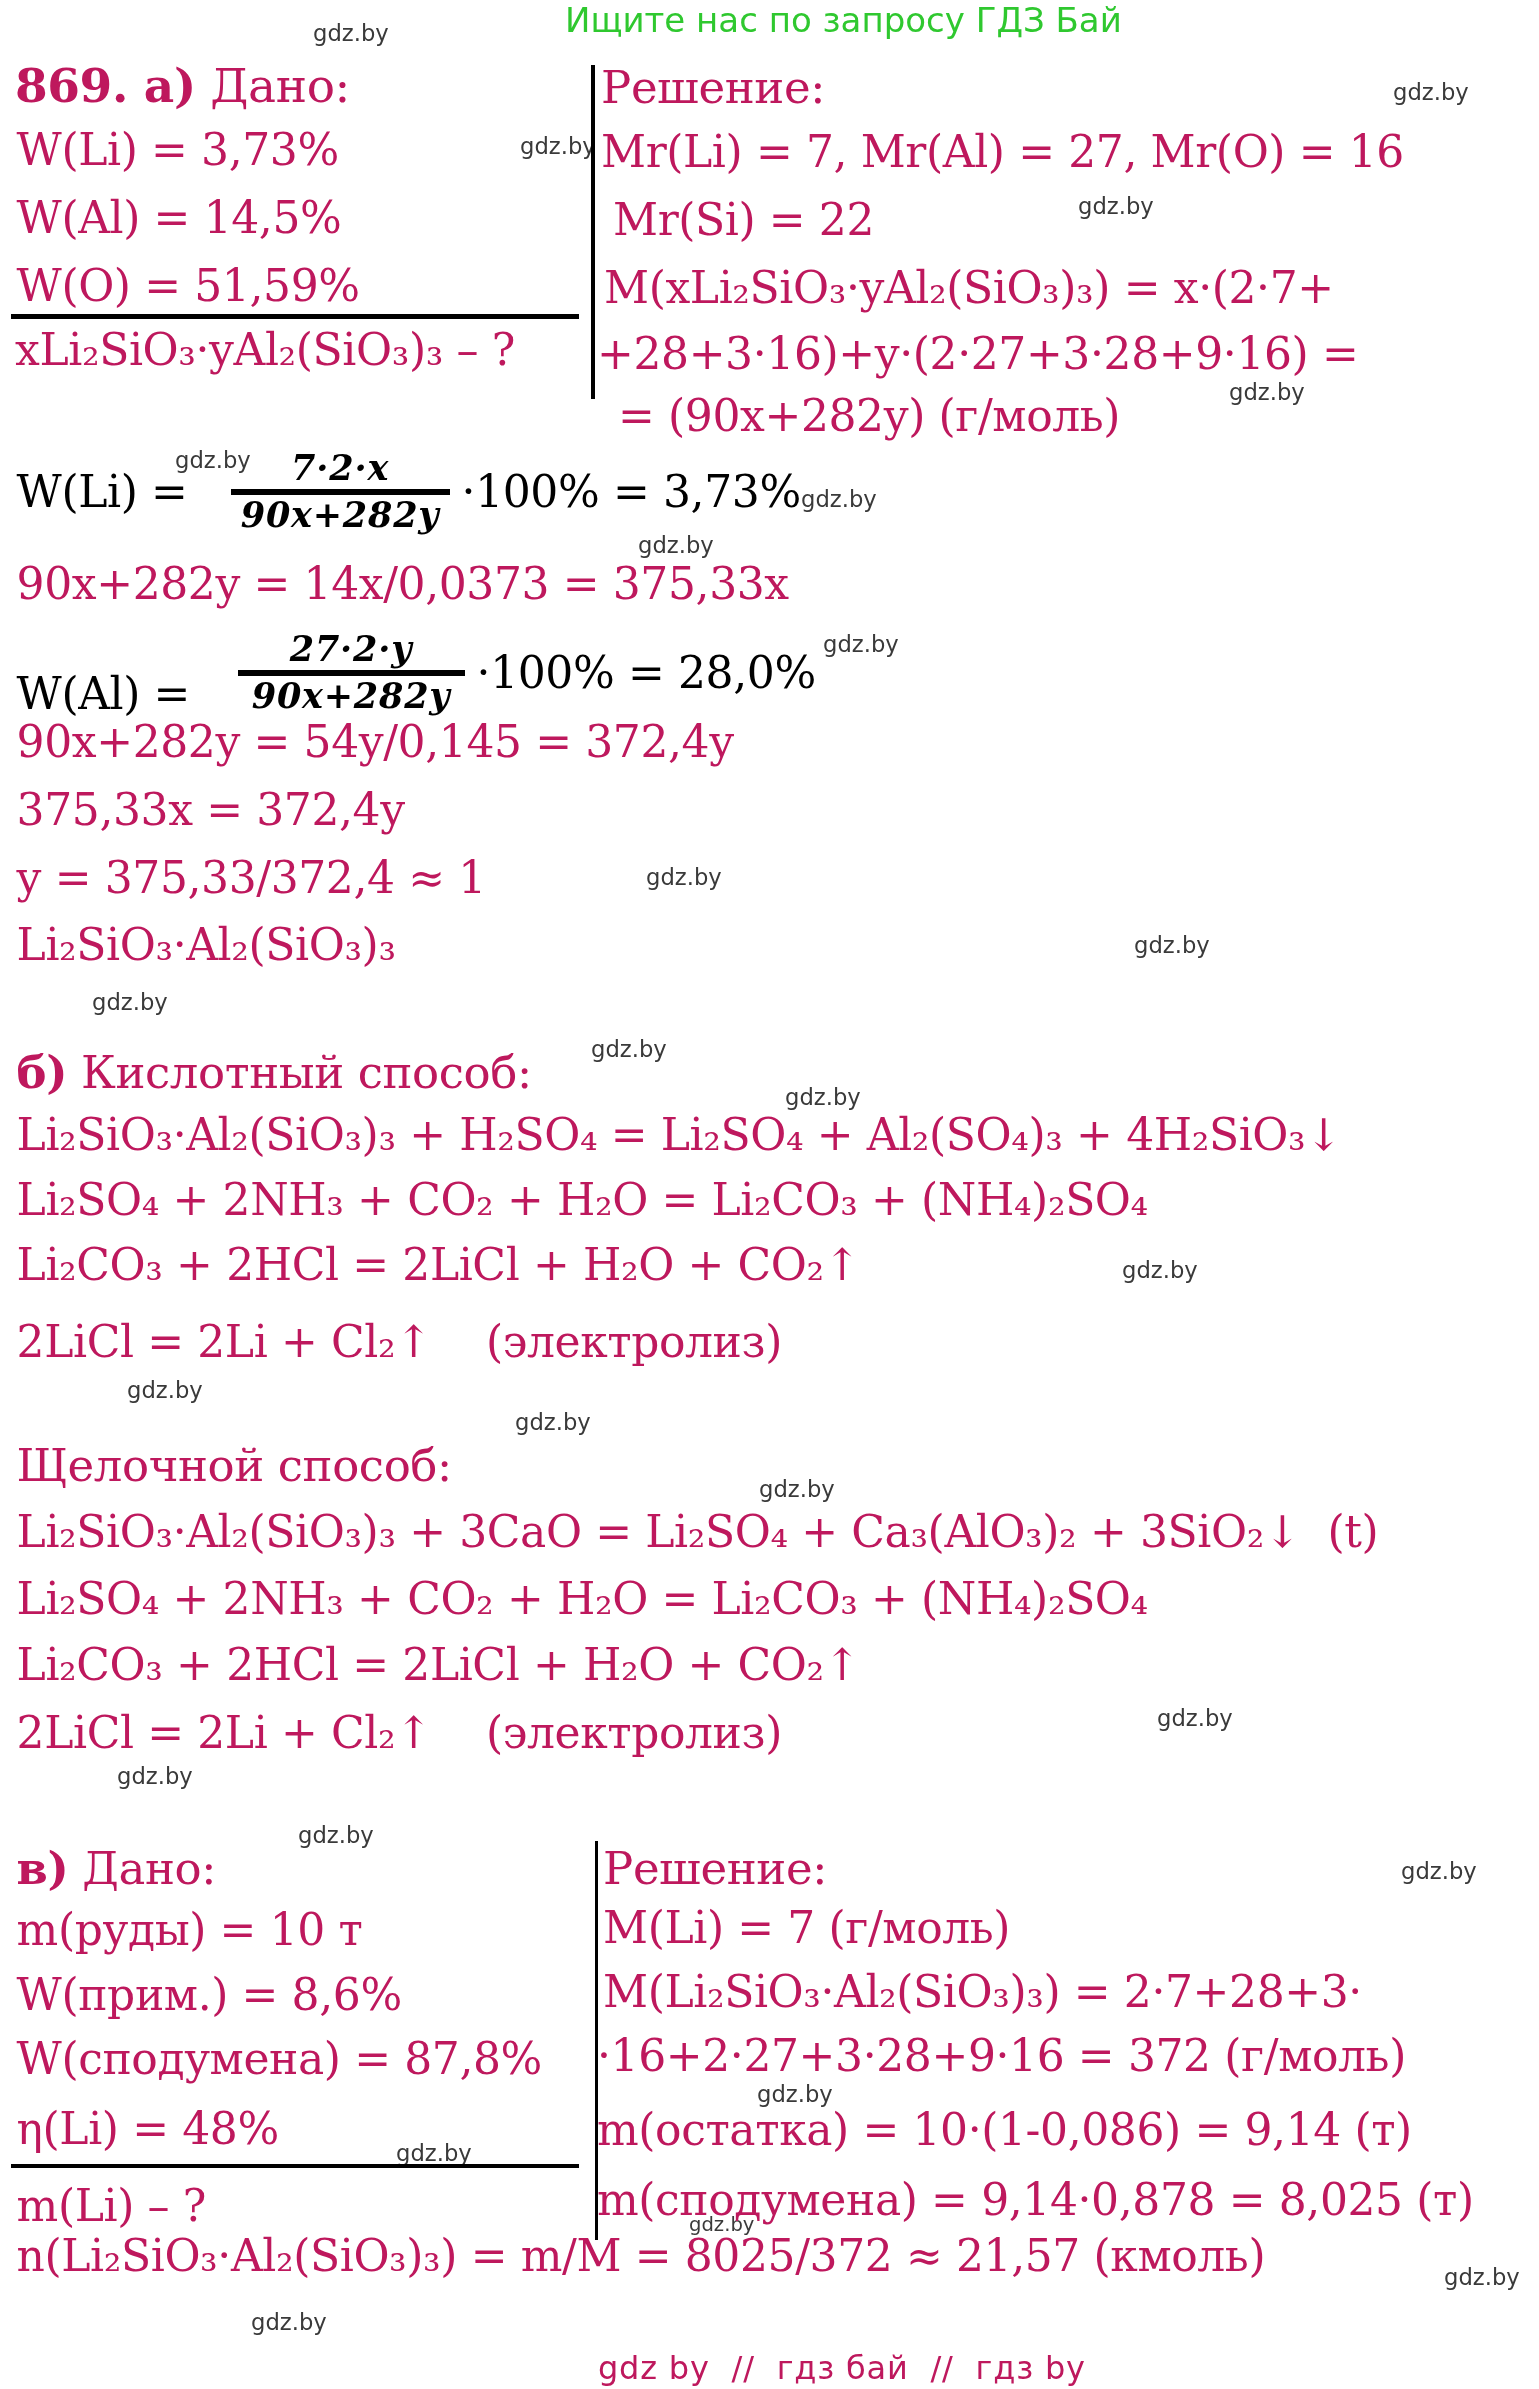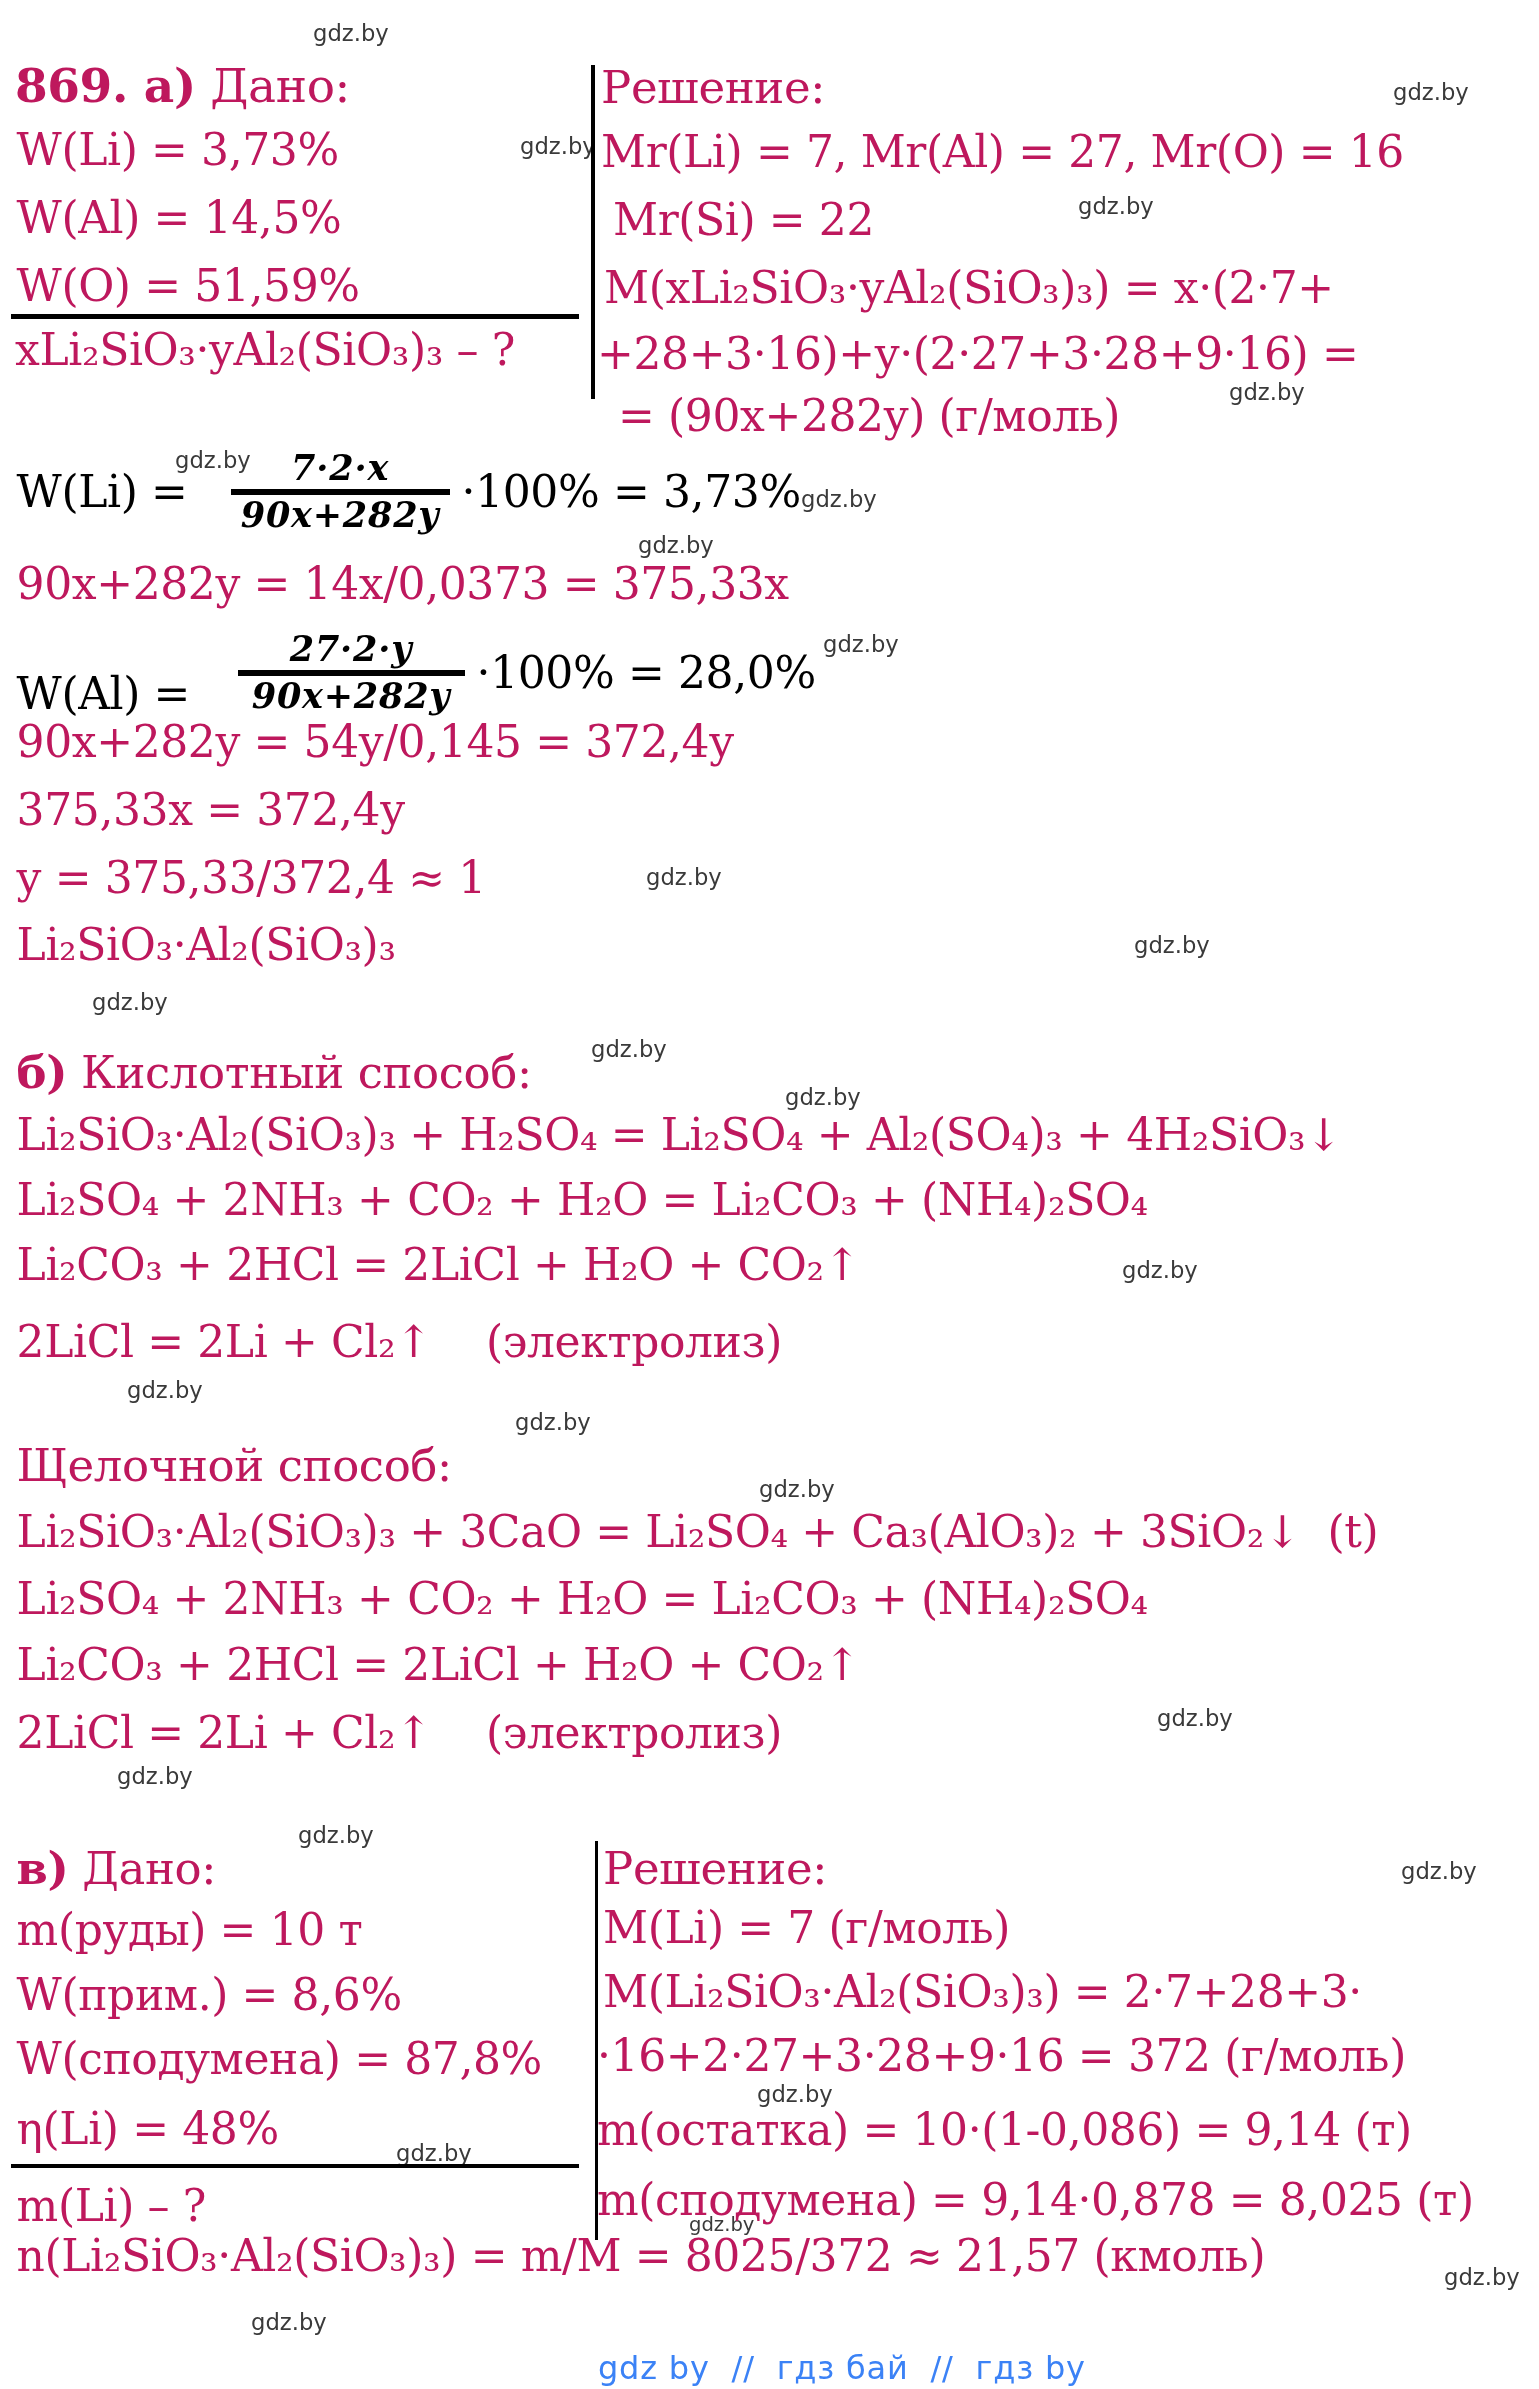--- a/index.html
+++ b/index.html
@@ -19,20 +19,21 @@
   .flabel{display:inline-block;white-space:pre;letter-spacing:-0.4px;}
   .frac{display:flex;flex-direction:column;align-items:center;justify-content:center;}
   .fnum,.fden{font-style:italic;font-weight:bold;line-height:1.15;letter-spacing:0.8px;}
   .fbar{height:6px;background:#000;align-self:stretch;}
   .ftail{white-space:pre;margin-left:12px;letter-spacing:-0.4px;}
 </style>
 </head>
 <body>
 
 <div id="page" style="width: 1539px; height: 2389px; background: rgb(255, 255, 255);">
+  <div id="promo" class="green-header" style="left: 565px; top: 0px; font-size: 34px; color: rgb(47, 200, 47);">Ищите нас по запросу ГДЗ Бай</div>
   <div id="content">
       <div class="wm" style="color: rgb(58, 58, 58); font-size: 22.7px; left: 313px; top: 19.6px;">gdz.by</div>
       <div class="wm" style="color: rgb(58, 58, 58); font-size: 22.7px; left: 1393px; top: 79px;">gdz.by</div>
       <div class="wm" style="color: rgb(58, 58, 58); font-size: 22.7px; left: 520px; top: 133px;">gdz.by</div>
       <div class="wm" style="color: rgb(58, 58, 58); font-size: 22.7px; left: 1078px; top: 193px;">gdz.by</div>
       <div class="wm" style="color: rgb(58, 58, 58); font-size: 22.7px; left: 1229px; top: 379px;">gdz.by</div>
       <div class="wm" style="color: rgb(58, 58, 58); font-size: 22.7px; left: 175px; top: 447px;">gdz.by</div>
       <div class="wm" style="color: rgb(58, 58, 58); font-size: 22.7px; left: 801px; top: 486px;">gdz.by</div>
       <div class="wm" style="color: rgb(58, 58, 58); font-size: 22.7px; left: 638px; top: 532px;">gdz.by</div>
       <div class="wm" style="color: rgb(58, 58, 58); font-size: 22.7px; left: 823px; top: 631px;">gdz.by</div>
@@ -109,15 +110,15 @@
           <span class="fbar"></span>
           <span class="fden" style="font-size: 35px;">90x+282y</span>
         </span>
         <span class="ftail" style="font-size: 44px;">·100% = 28,0%</span>
       </div>
       <div class="vline" style="width: 3.8px; height: 334px; left: 591px; top: 65px;"></div>
       <div class="vline" style="width: 3px; height: 399px; left: 595px; top: 1841px;"></div>
       <div class="rule" style="width: 568px; height: 5.3px; left: 10.6px; top: 314px;"></div>
       <div class="rule" style="width: 568px; height: 3.8px; left: 10.6px; top: 2164px;"></div>
     </div>
-  <div id="footer" class="footer" style="left: 598px; top: 2349px; font-size: 32px; color: #3b82f6;">gdz by  //  гдз бай  //  гдз by</div>
+  <div id="footer" class="footer" style="left: 598px; top: 2349px; font-size: 32px; color: #be185d;">gdz by  //  гдз бай  //  гдз by</div>
 </div>
 
 
 </body></html>

